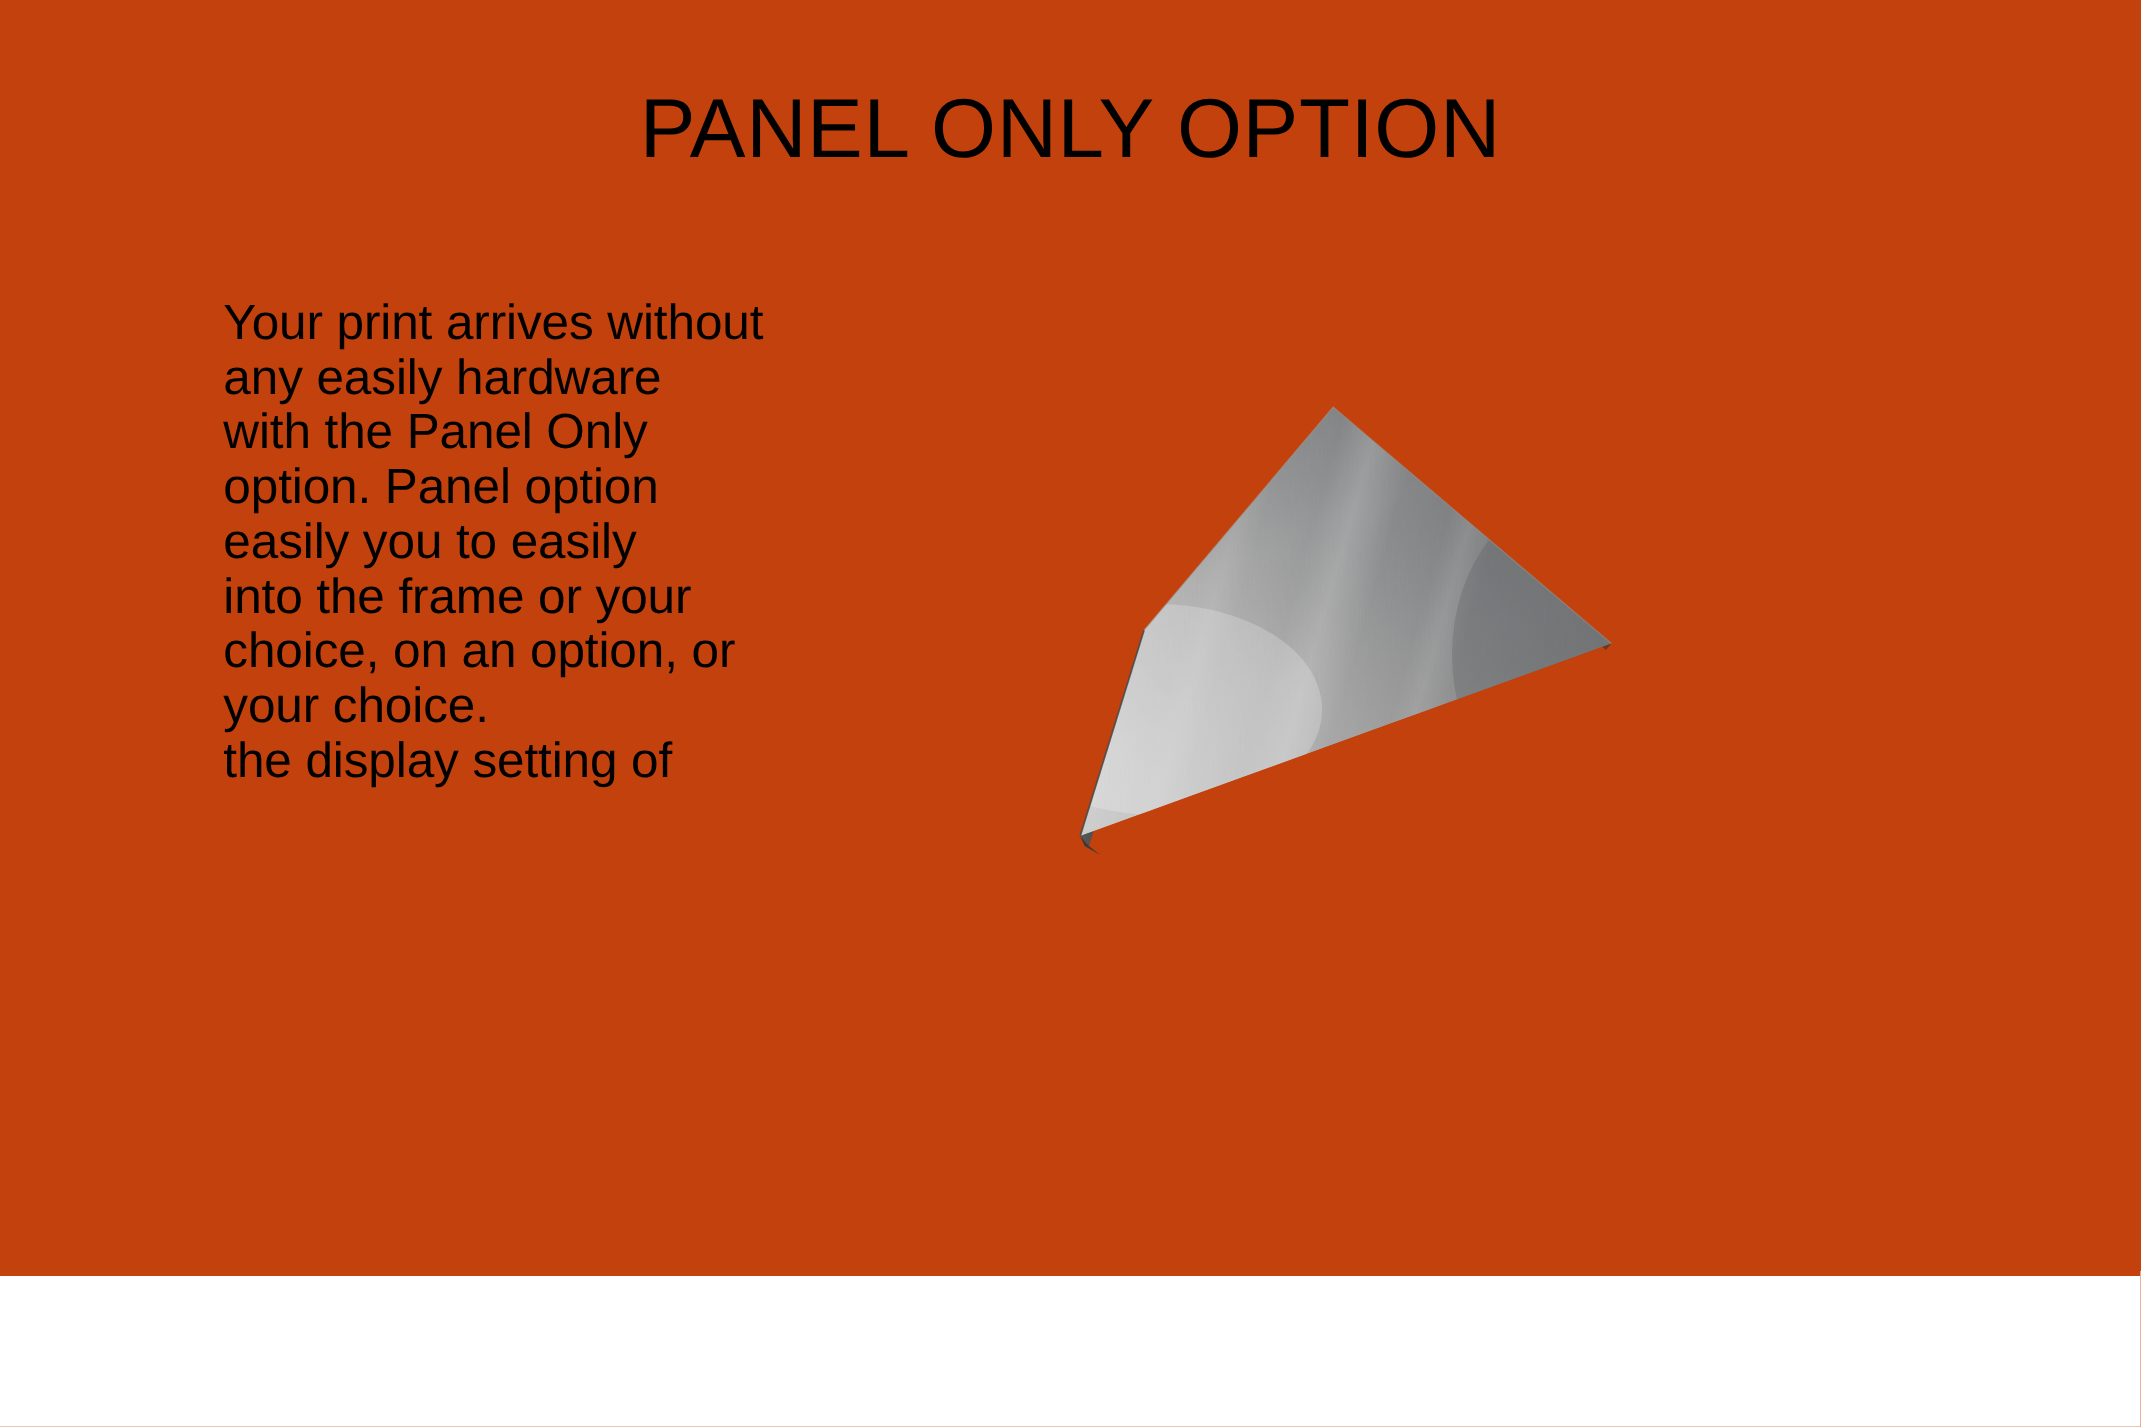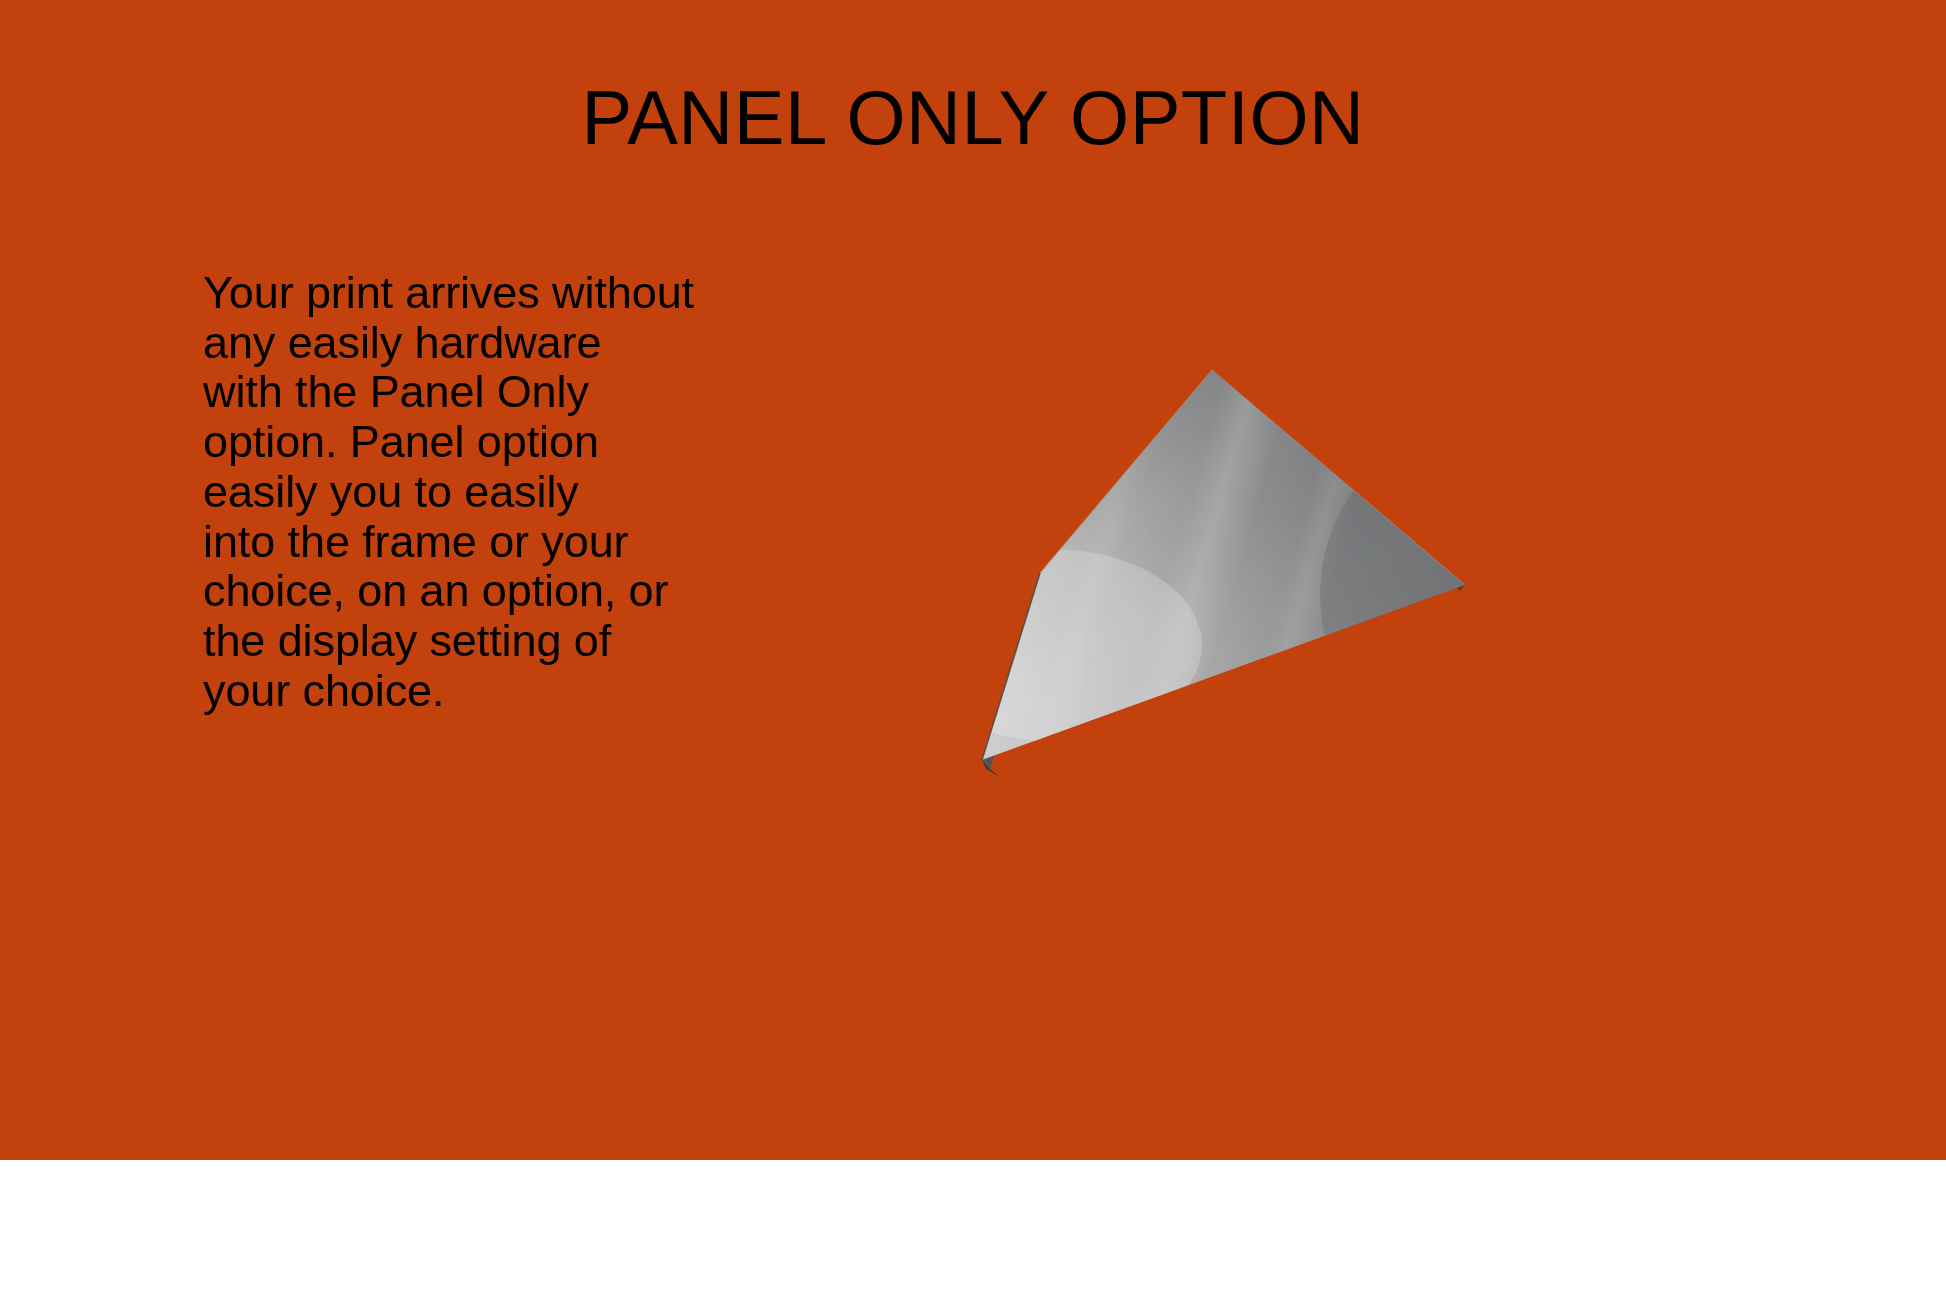--- a/index.html
+++ b/index.html
@@ -76,22 +76,22 @@
   <div id="slide-title">PANEL ONLY OPTION</div>
 
   <div id="body-text">
     <span class="line">Your print arrives without</span>
     <span class="line">any easily hardware</span>
     <span class="line">with the Panel Only</span>
     <span class="line">option. Panel option</span>
     <span class="line">easily you to easily</span>
     <span class="line">into the frame or your</span>
     <span class="line">choice, on an option, or</span>
+    <span class="line">your choice.</span>
     <span class="line">the display setting of</span>
-    <span class="line">your choice.</span>
   </div>
 
   <div id="panel-figure">
     <svg viewBox="0 0 820 470" preserveAspectRatio="none">
       <defs>
 
         <linearGradient id="faceGrad" x1="0.05" y1="1" x2="0.95" y2="0.08">
           <stop offset="0%" stop-color="#ededed"></stop>
           <stop offset="12%" stop-color="#dcdcdc"></stop>
           <stop offset="28%" stop-color="#c2c2c2"></stop>

